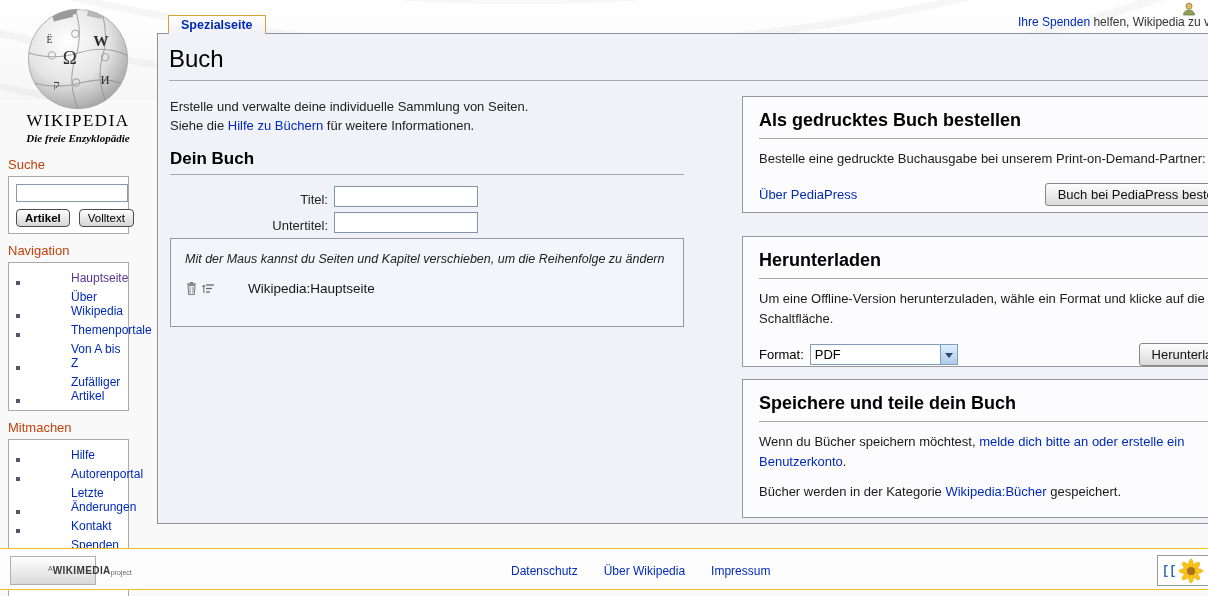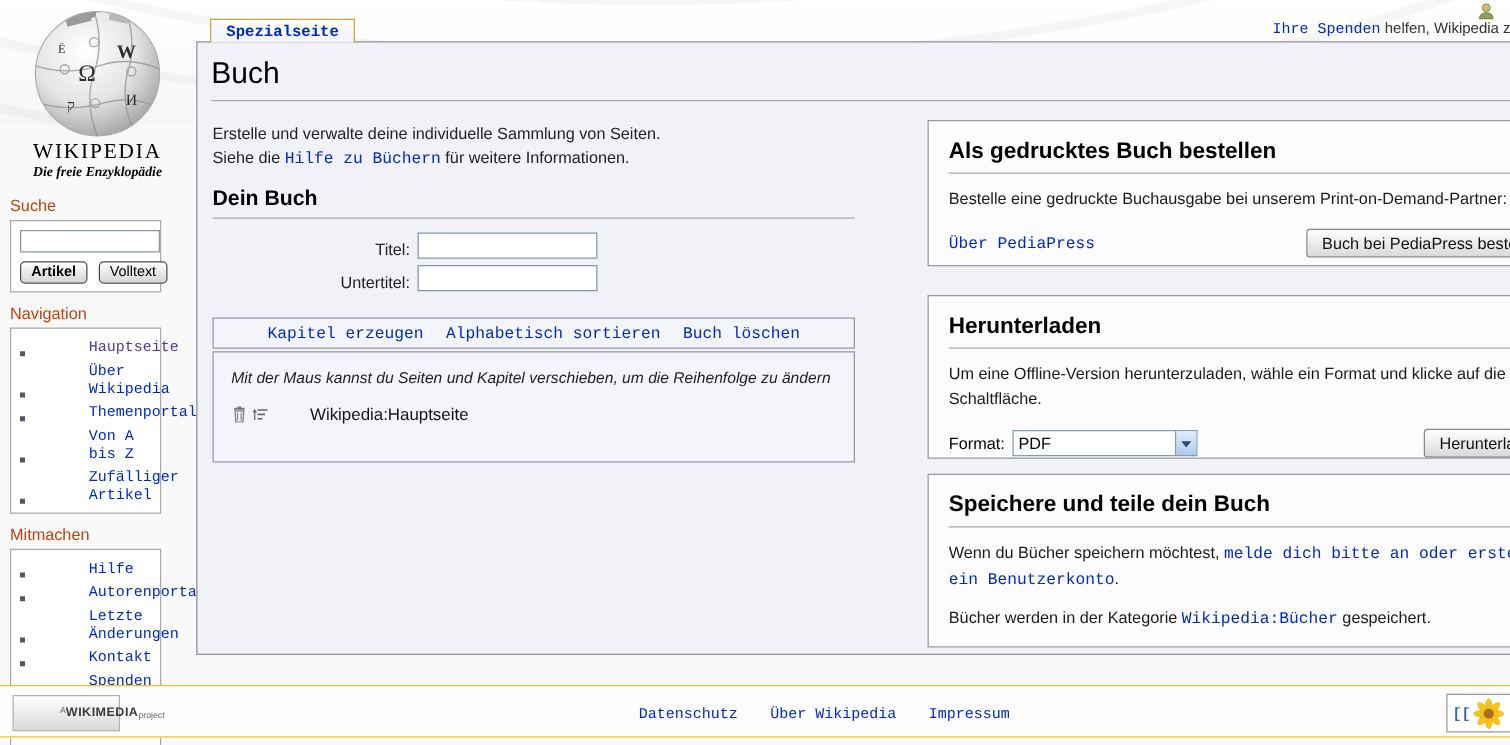--- a/index.html
+++ b/index.html
@@ -6,21 +6,21 @@
   html,body { width:1208px; height:596px; }
   body { font-family:"Liberation Sans", sans-serif; color:#000; }
   .page { position:relative; width:1208px; height:596px; overflow:hidden; background:#f9f9f9; }
   .headbg {
     position:absolute; left:0; top:0; width:1208px; height:100px;
     background:
       repeating-radial-gradient(ellipse 1500px 620px at 520px -320px,
         rgba(255,255,255,0) 0 96px, rgba(140,140,150,0.07) 96px 112px),
       linear-gradient(#ffffff, #f6f6f6);
   }
-  a { color:#002bb8; text-decoration:none; cursor:pointer;font-family:Liberation Mono, monospace; }
+  a { color:#002bb8; text-decoration:none; cursor:pointer; }
   a.visited { color:#5a3696; }
 
   
   .user-ico { position:absolute; top:2px; right:12px; width:14px; height:14px; }
   .pbar { position:absolute; top:15px; left:1018px; font-size:12px; white-space:nowrap; color:#333; }
 
   
   .sidebar { position:absolute; left:0; top:0; width:156px; font-size:12px; }
   .logo { height:148px; text-align:center; padding-top:3px; cursor:pointer; }
   .wordmark { font-family:"Liberation Serif", serif; font-size:17px; letter-spacing:1.5px; color:#000; margin-top:-7px; }
@@ -248,25 +248,20 @@
         <div class="frow">
           <label>Titel:</label>
           <input class="txt-input" type="text" style="">
         </div>
         <div class="frow">
           <label>Untertitel:</label>
           <input class="txt-input" type="text" style="">
         </div>
       </div>
 
-      <div class="toolbar">
-        <a>Kapitel erzeugen</a>
-        <a>Alphabetisch sortieren</a>
-        <a>Buch löschen</a>
-      </div>
 
       <div class="bookbox">
         <div class="hint">Mit der Maus kannst du Seiten und Kapitel verschieben, um die Reihenfolge zu ändern</div>
         <div class="item-row">
           <svg class="ico" viewBox="0 0 13 13">
             <rect x="2.2" y="1.2" width="8.6" height="1.6" rx="0.5" fill="#777"></rect>
             <rect x="5" y="0" width="3" height="1.4" rx="0.4" fill="#777"></rect>
             <path d="M3 3.6 h7 l-0.7 9 h-5.6 Z" fill="none" stroke="#777" stroke-width="1"></path>
             <line x1="5.1" y1="5" x2="5.1" y2="11.4" stroke="#777" stroke-width="0.8"></line>
             <line x1="7.9" y1="5" x2="7.9" y2="11.4" stroke="#777" stroke-width="0.8"></line>

